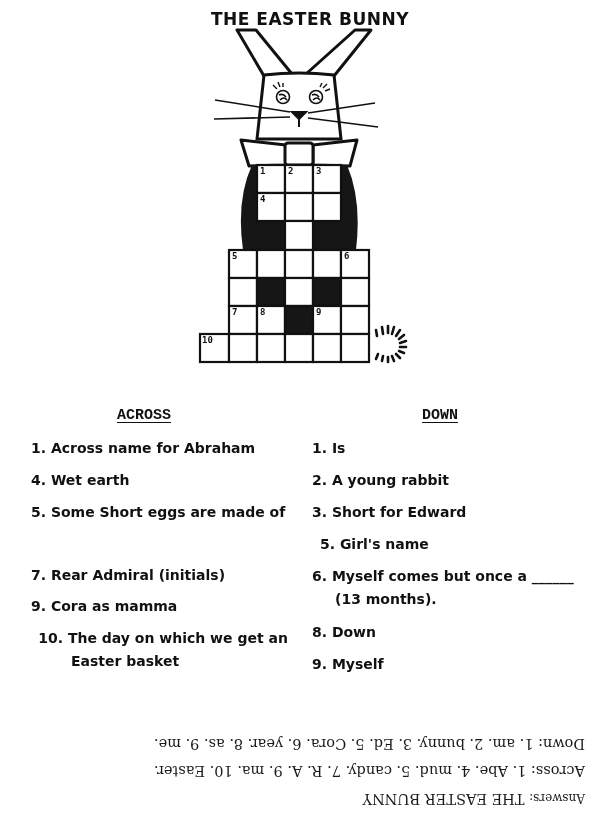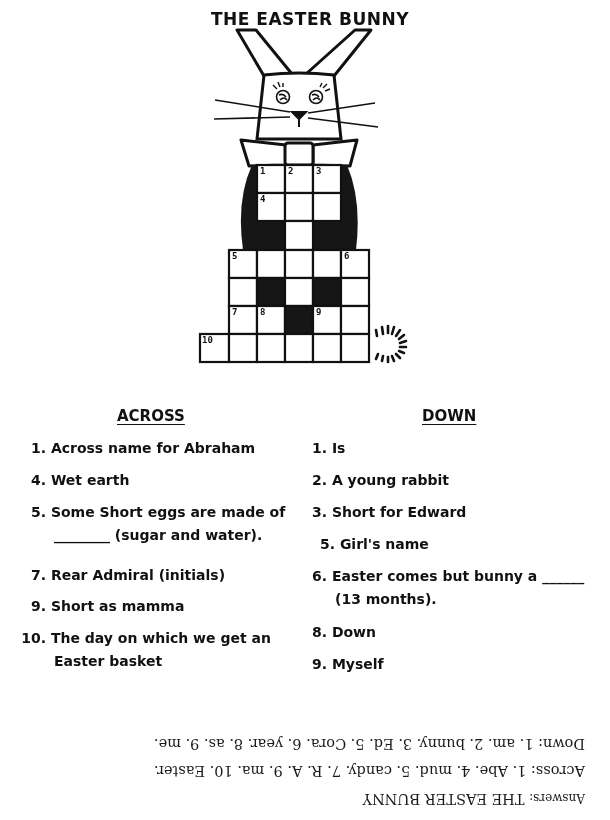--- a/index.html
+++ b/index.html
@@ -2,21 +2,21 @@
 <html><head>
 <meta charset="utf-8">
 <style>
   html, body { margin: 0; padding: 0; background: #ffffff; }
   body { width: 610px; height: 820px; position: relative; overflow: hidden;
          font-family: "DejaVu Sans", sans-serif; color: #111; }
   .abs { position: absolute; }
   .title { left: 0; width: 620px; top: 9px; text-align: center; font-weight: bold;
            font-size: 17px; letter-spacing: 0.5px; }
   svg.art { position: absolute; left: 0; top: 0; }
-  .hdr { font-weight: bold; font-size: 15px; text-decoration: underline; text-underline-offset: 3px; }
+  .hdr { font-weight: bold; font-size: 15px; text-decoration: underline; text-underline-offset: 3px; font-family: Liberation Mono, monospace; }
   .clue { font-weight: bold; font-size: 14px; line-height: 23px; white-space: nowrap; }
   .clue .num { display: inline-block; text-align: right; }
   .ans { font-family: "DejaVu Serif", serif; font-size: 14.5px; transform: rotate(180deg);
          white-space: nowrap; color: #1a1a1a; }
   .ans .small { font-size: 12px; }
   .cellnum { font-family: "DejaVu Sans Mono", monospace; font-size: 9px; font-weight: bold; }
 </style>
 </head>
 <body>
 
@@ -120,31 +120,31 @@
   <span class="num" style="width:26px">1.</span>
   <span>Across name for Abraham</span>
 </div>
 <div class="abs clue" style="left:20px;top:469px">
   <span class="num" style="width:26px">4.</span>
   <span>Wet earth</span>
 </div>
 <div class="abs clue" style="left:20px;top:501px">
   <span class="num" style="width:26px">5.</span>
   <span>Some Short eggs are made of</span><br>
-  <span style="display:inline-block;width:34px"></span><span>________ (sugar and water).</span>
+  <span style="display:inline-block;width:34px"></span>
 </div>
 <div class="abs clue" style="left:20px;top:564px">
   <span class="num" style="width:26px">7.</span>
   <span>Rear Admiral (initials)</span>
 </div>
 <div class="abs clue" style="left:20px;top:595px">
   <span class="num" style="width:26px">9.</span>
-  <span>Short as mamma</span>
+  <span>Cora as mamma</span>
 </div>
-<div class="abs clue" style="left:20px;top:627px">
+<div class="abs clue" style="left:37px;top:627px">
   <span class="num" style="width:26px">10.</span>
   <span>The day on which we get an</span><br>
   <span style="display:inline-block;width:34px"></span><span>Easter basket</span>
 </div>
 
 <div class="abs hdr" style="left:422px;top:407px">DOWN</div>
 <div class="abs clue" style="left:300px;top:437px">
   <span class="num" style="width:27px">1.</span>
   <span>Is</span>
 </div>
@@ -155,21 +155,21 @@
 <div class="abs clue" style="left:300px;top:501px">
   <span class="num" style="width:27px">3.</span>
   <span>Short for Edward</span>
 </div>
 <div class="abs clue" style="left:308px;top:533px">
   <span class="num" style="width:27px">5.</span>
   <span>Girl's name</span>
 </div>
 <div class="abs clue" style="left:300px;top:565px">
   <span class="num" style="width:27px">6.</span>
-  <span>Easter comes but bunny a ______</span><br>
+  <span>Myself comes but once a ______</span><br>
   <span style="display:inline-block;width:35px"></span><span>(13 months).</span>
 </div>
 <div class="abs clue" style="left:300px;top:621px">
   <span class="num" style="width:27px">8.</span>
   <span>Down</span>
 </div>
 <div class="abs clue" style="left:300px;top:653px">
   <span class="num" style="width:27px">9.</span>
   <span>Myself</span>
 </div>

